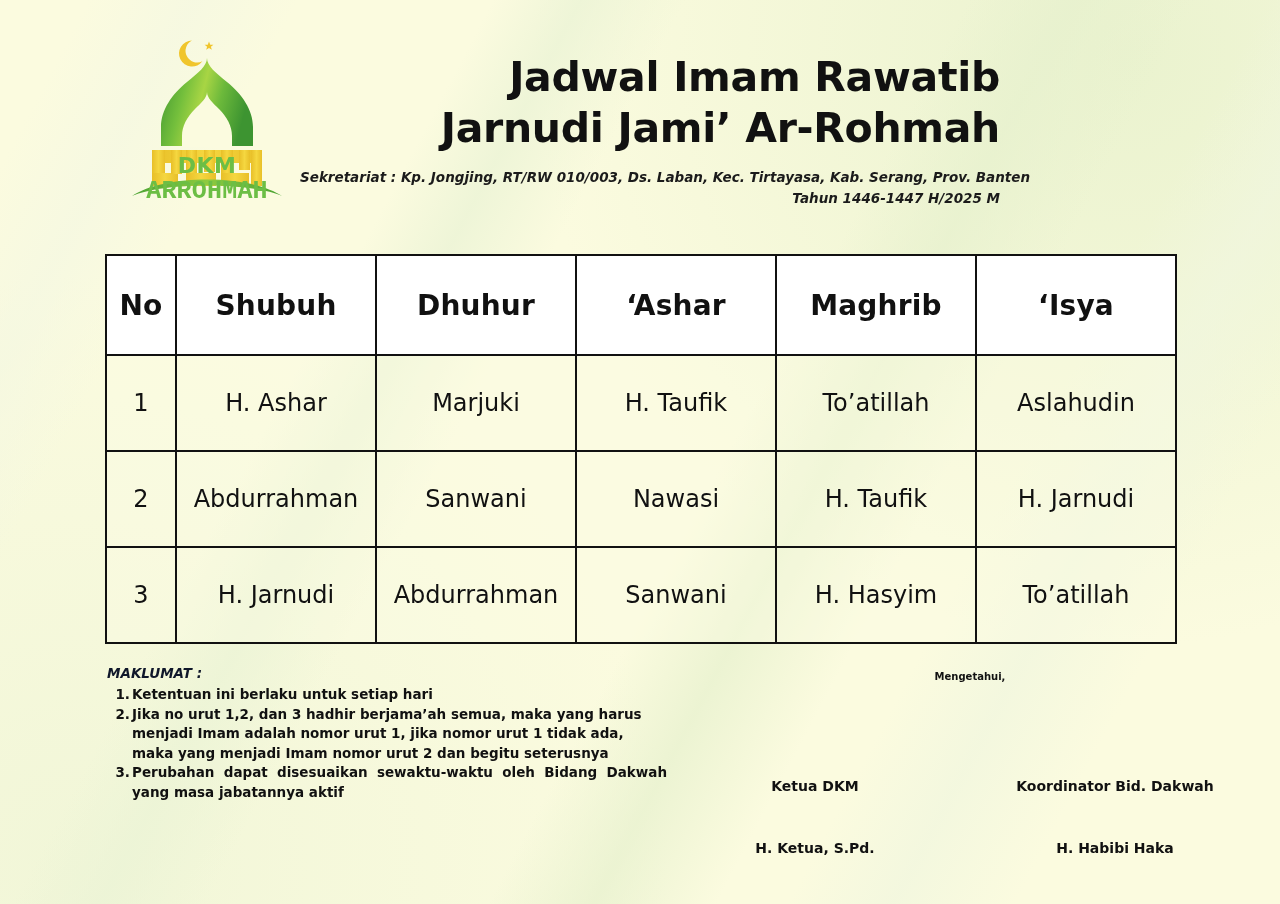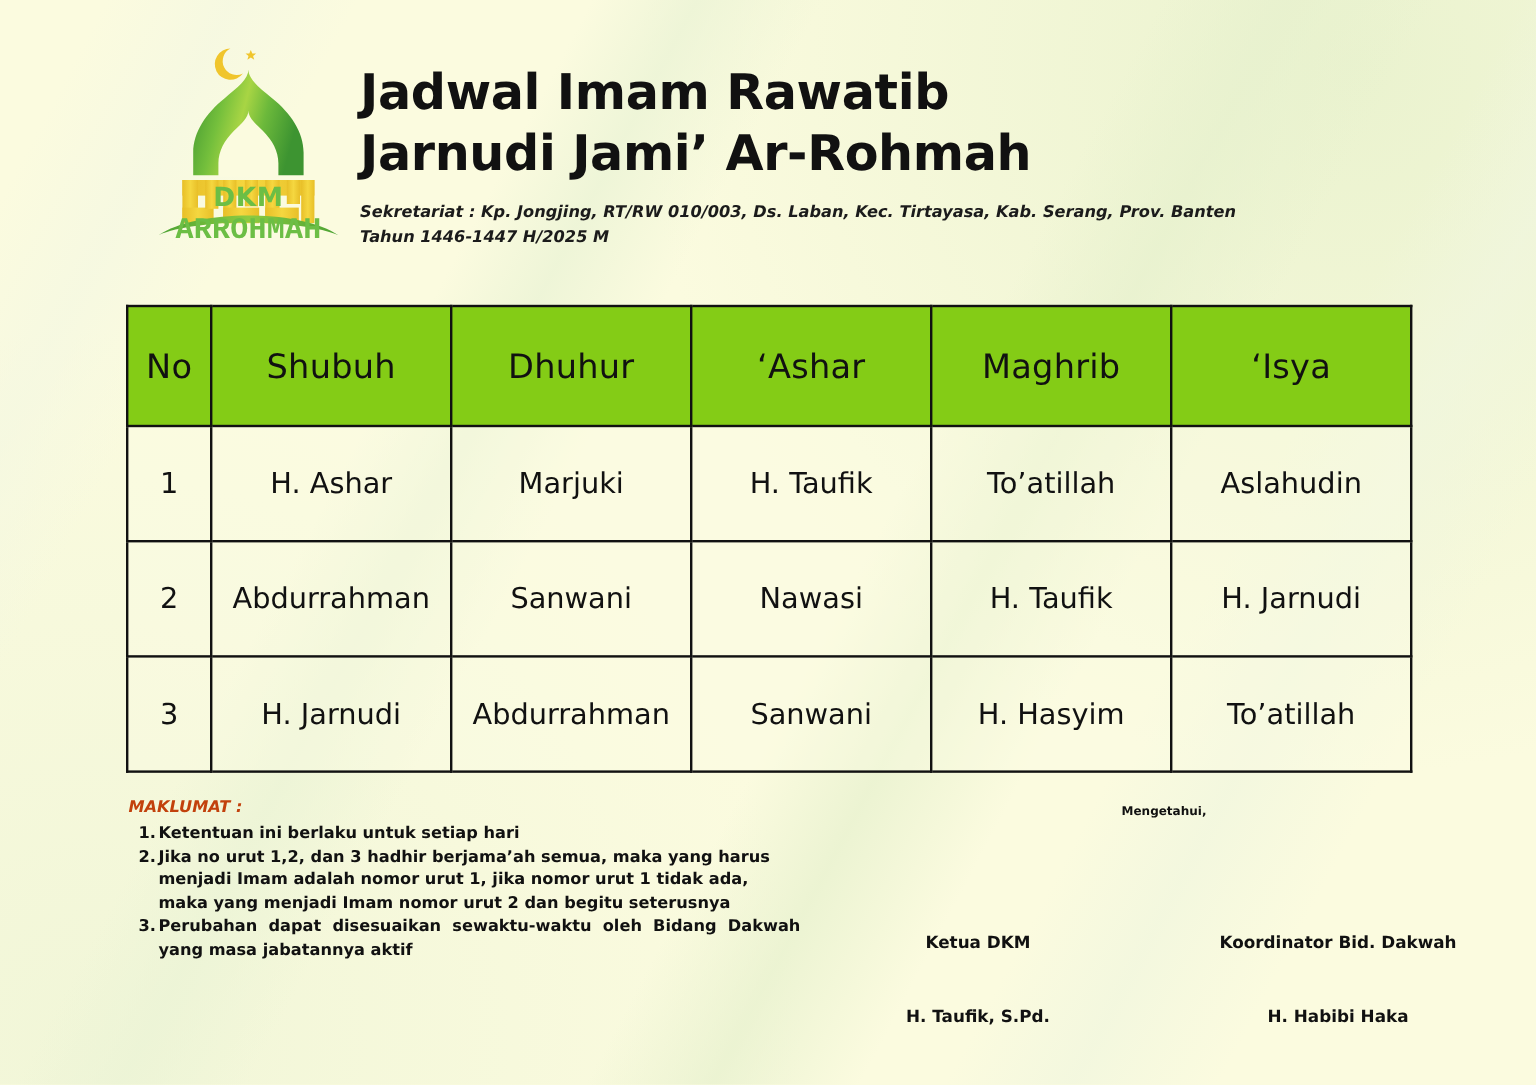--- a/index.html
+++ b/index.html
@@ -52,21 +52,21 @@
     width: 166px;
     height: 186px;
   }
   .logo svg { display: block; }
 
   .title-block {
     position: absolute;
     left: 300px;
     top: 52px;
     width: 700px;
-    text-align: left;
+    text-align: right;
   }
   .title-line {
     font-family: "DejaVu Sans", sans-serif;
     font-weight: bold;
     font-size: 41px;
     line-height: 51px;
     letter-spacing: -0.3px;
     color: #111111;
     white-space: nowrap;
   }
@@ -98,22 +98,22 @@
   table.schedule td {
     border: 2.5px solid #111111;
     text-align: center;
     vertical-align: middle;
     font-family: "DejaVu Sans", sans-serif;
     color: #111111;
     background-clip: padding-box;
   }
   table.schedule th {
     height: 96px;
-    background: #84cc16;
-    font-weight: normal;
+    background: #ffffff;
+    font-weight: bold;
     font-size: 28px;
     letter-spacing: 0.2px;
   }
   table.schedule td {
     height: 92px;
     background: rgba(253,253,228,0.35);
     font-weight: normal;
     font-size: 24px;
   }
   col.c-no    { width: 70px; }
@@ -125,21 +125,21 @@
     left: 107px;
     top: 664px;
     width: 560px;
   }
   .notes-title {
     font-family: "DejaVu Sans", sans-serif;
     font-style: italic;
     font-weight: bold;
     font-size: 13.5px;
     line-height: 18px;
-    color: #c2410c;
+    color: #0f172a;
     margin-bottom: 3px;
   }
   .note-item {
     display: flex;
     align-items: flex-start;
     font-family: "DejaVu Sans", sans-serif;
     font-weight: bold;
     font-size: 13.5px;
     line-height: 19.5px;
     color: #111111;
@@ -334,21 +334,21 @@
       <span class="note-num">3.</span>
       <span class="note-text justify">Perubahan dapat disesuaikan sewaktu-waktu oleh Bidang Dakwah yang masa jabatannya aktif</span>
     </div>
   </div>
 
   <div class="signatures">
     <div class="sig-know">Mengetahui,</div>
 
     <div class="sig-col left">
       <div class="sig-role" style="width:250px;">Ketua DKM</div>
-      <div class="sig-name" style="width:250px;">H. Taufik, S.Pd.</div>
+      <div class="sig-name" style="width:250px;">H. Ketua, S.Pd.</div>
     </div>
 
     <div class="sig-col right">
       <div class="sig-role" style="width:250px;">Koordinator Bid. Dakwah</div>
       <div class="sig-name" style="width:250px;">H. Habibi Haka</div>
     </div>
   </div>
 
 </div>
 

